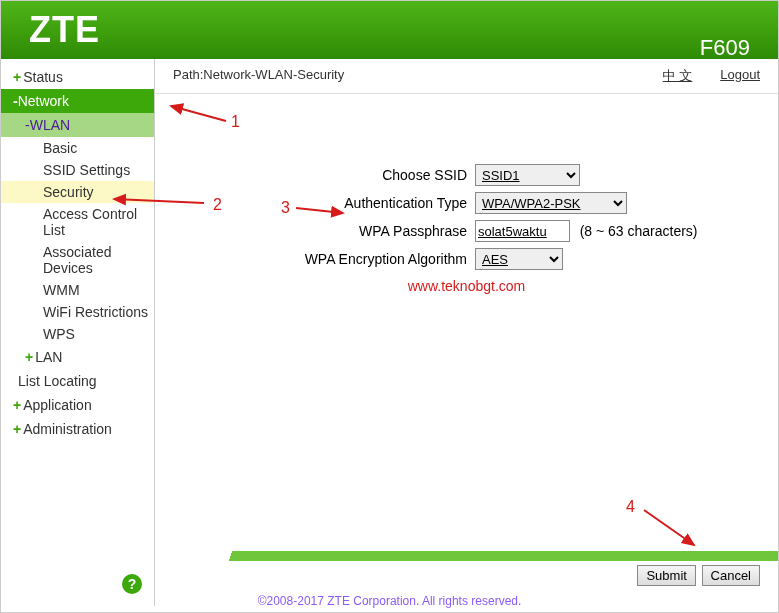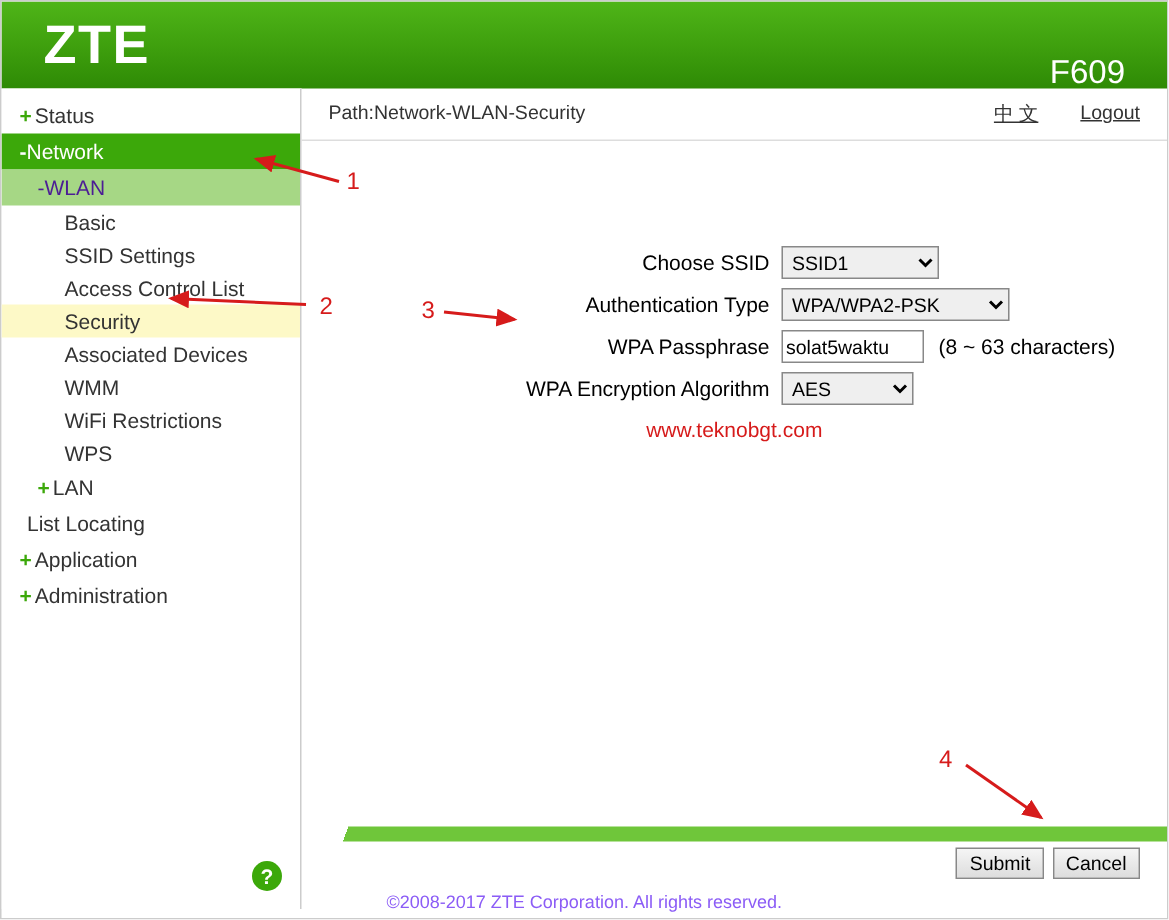--- a/index.html
+++ b/index.html
@@ -34,21 +34,21 @@
   .header-model {
     font-size: 22px;
     font-weight: normal;
     margin-top: 36px;
   }
   .main {
     display: flex;
     height: 547px;
   }
   .sidebar {
-    width: 200px;
+    width: 154px;
     border-right: 1px solid #ccc;
     background: #fff;
     position: relative;
     padding-top: 6px;
   }
   .nav-item {
     padding: 4px 12px;
     font-size: 14px;
     cursor: pointer;
     color: #333;
@@ -124,20 +124,21 @@
     text-align: right;
     padding-right: 8px;
     font-size: 14px;
     color: #000;
   }
   .form-field select, .form-field input {
     border: 1px solid #888;
     font-size: 13px;
     padding: 1px 2px;
     height: 22px;
+    text-decoration: underline;
   }
   .sel-ssid { width: 105px; }
   .sel-auth { width: 152px; }
   .sel-enc { width: 88px; }
   .inp-pass { width: 95px; }
   .hint { margin-left: 6px; font-size: 14px; color: #000; }
   .watermark {
     text-align: center;
     color: #d61b1b;
     font-size: 14px;
@@ -196,22 +197,22 @@
   </div>
 
   <div class="main">
 
     <div class="sidebar">
       <div class="nav-item"><span class="plus">+</span><span>Status</span></div>
       <div class="nav-expanded"><span style="font-weight:bold;">-</span><span>Network</span></div>
       <div class="nav-sub">-<span>WLAN</span></div>
       <div class="nav-leaf">Basic</div>
       <div class="nav-leaf">SSID Settings</div>
+      <div class="nav-leaf active">Security</div>
       <div class="nav-leaf">Access Control List</div>
-      <div class="nav-leaf active">Security</div>
       <div class="nav-leaf">Associated Devices</div>
       <div class="nav-leaf">WMM</div>
       <div class="nav-leaf">WiFi Restrictions</div>
       <div class="nav-leaf">WPS</div>
       <div class="nav-lan"><span class="plus">+</span><span>LAN</span></div>
       <div class="nav-item" style="padding-left:17px;">List Locating</div>
       <div class="nav-item"><span class="plus">+</span><span>Application</span></div>
       <div class="nav-item"><span class="plus">+</span><span>Administration</span></div>
       <div class="help-icon">?</div>
     </div>

